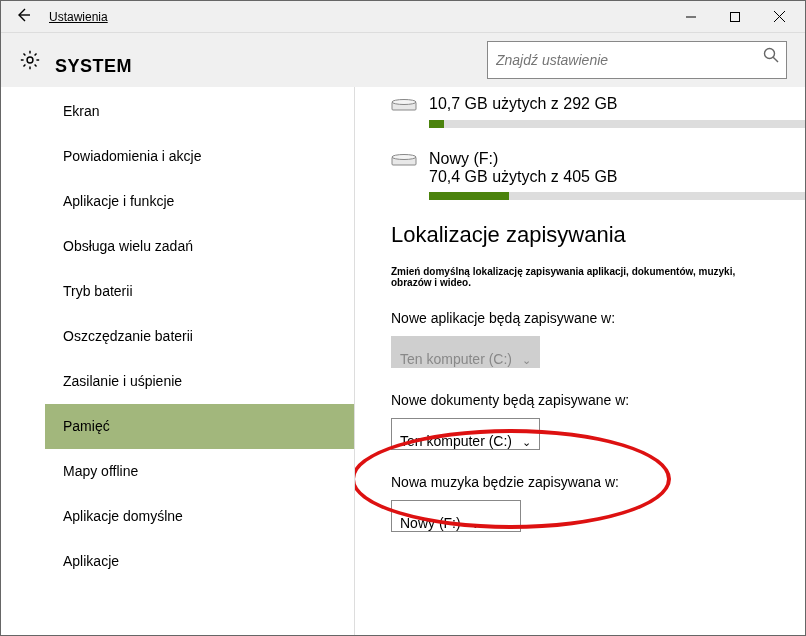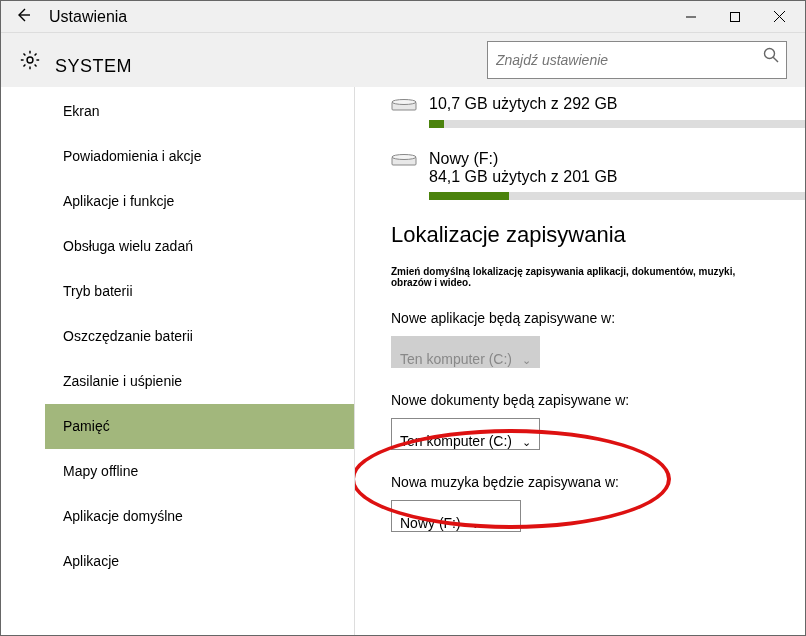--- a/index.html
+++ b/index.html
@@ -1,24 +1,24 @@
 <!DOCTYPE html>
 <html><head>
 <meta charset="utf-8">
 <style>
   * { box-sizing: border-box; margin: 0; padding: 0; }
   body { font-family: "Segoe UI", Tahoma, sans-serif; font-size: 14px; color: #000; background: #fff; width: 806px; height: 636px; overflow: hidden; border: 1px solid #666; }
   .titlebar { height: 32px; background: #f0f0f0; display: flex; align-items: center; padding: 0 4px; border-bottom: 1px solid #ddd; }
   .titlebar .back { width: 36px; text-align: center; font-size: 16px; }
-  .titlebar .title { font-size: 16px; padding-left: 8px; flex: 1; }
+  .titlebar .title { font-size: 12px; padding-left: 8px; flex: 1; text-decoration: underline; }
   .winbtns { display: flex; }
   .winbtn { width: 44px; height: 32px; display: flex; align-items: center; justify-content: center; font-size: 12px; }
   .header { height: 54px; background: #f0f0f0; display: flex; align-items: center; padding: 0 18px; }
   .gear { width: 22px; height: 22px; margin-right: 14px; }
-  .header h1 { font-size: 18px; font-weight: 400; letter-spacing: .5px; flex: 1; margin-top: 12px; }
+  .header h1 { font-size: 18px; font-weight: 700; letter-spacing: .5px; flex: 1; margin-top: 12px; }
   .searchwrap { width: 300px; position: relative; }
   .search { width: 100%; height: 38px; border: 1px solid #888; padding: 2px 30px 2px 8px; font-size: 14px; font-style: italic; color: #666; background: #fff; }
   .searchicon { position: absolute; right: 8px; top: 6px; font-size: 14px; color: #666; }
   .body { display: flex; height: calc(636px - 32px - 54px); margin-left: 44px; }
   .sidebar { width: 310px; border-right: 1px solid #ddd; padding-top: 2px; }
   .side-item { padding: 14px 18px; font-size: 14px; border-bottom: 1px solid transparent; cursor: default; }
   .side-item.active { background: #a2b77c; }
   .content { flex: 1; padding: 0 28px 12px 36px; overflow: hidden; position: relative; }
   .drive-row { display: flex; align-items: flex-start; margin-top: 8px; }
   .drive-icon { width: 28px; height: 16px; margin-top: 3px; margin-right: 10px; }
@@ -122,21 +122,21 @@
         <div>
           <div class="drive-row">
             <span class="drive-icon">
               <svg width="28" height="14" viewBox="0 0 28 14">
                 <rect x="1" y="4" width="24" height="8" rx="1" fill="#e8e8e8" stroke="#888" stroke-width="1"></rect>
                 <ellipse cx="13" cy="4" rx="12" ry="2.5" fill="#f4f4f4" stroke="#888" stroke-width="1"></ellipse>
               </svg>
             </span>
             <div class="drive-text">
               <div class="drive-name">Nowy (F:)</div>
-              <div class="drive-usage">84,1 GB użytych z 201 GB</div>
+              <div class="drive-usage">70,4 GB użytych z 405 GB</div>
             </div>
           </div>
           <div class="progress">
             <div class="fill" style="width:21%"></div>
           </div>
         </div>
       </div>
 
     <h2 class="section">Lokalizacje zapisywania</h2>
     <p class="desc">Zmień domyślną lokalizację zapisywania aplikacji, dokumentów, muzyki, obrazów i wideo.</p>

